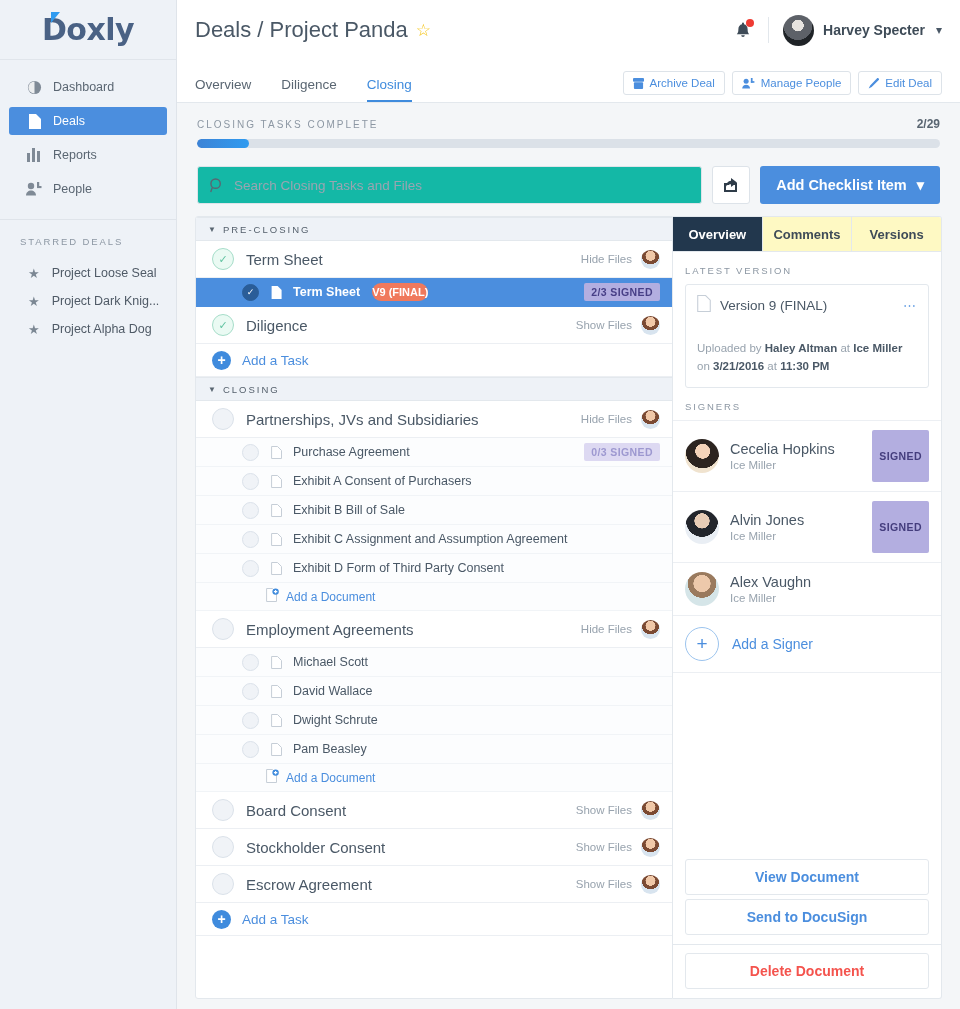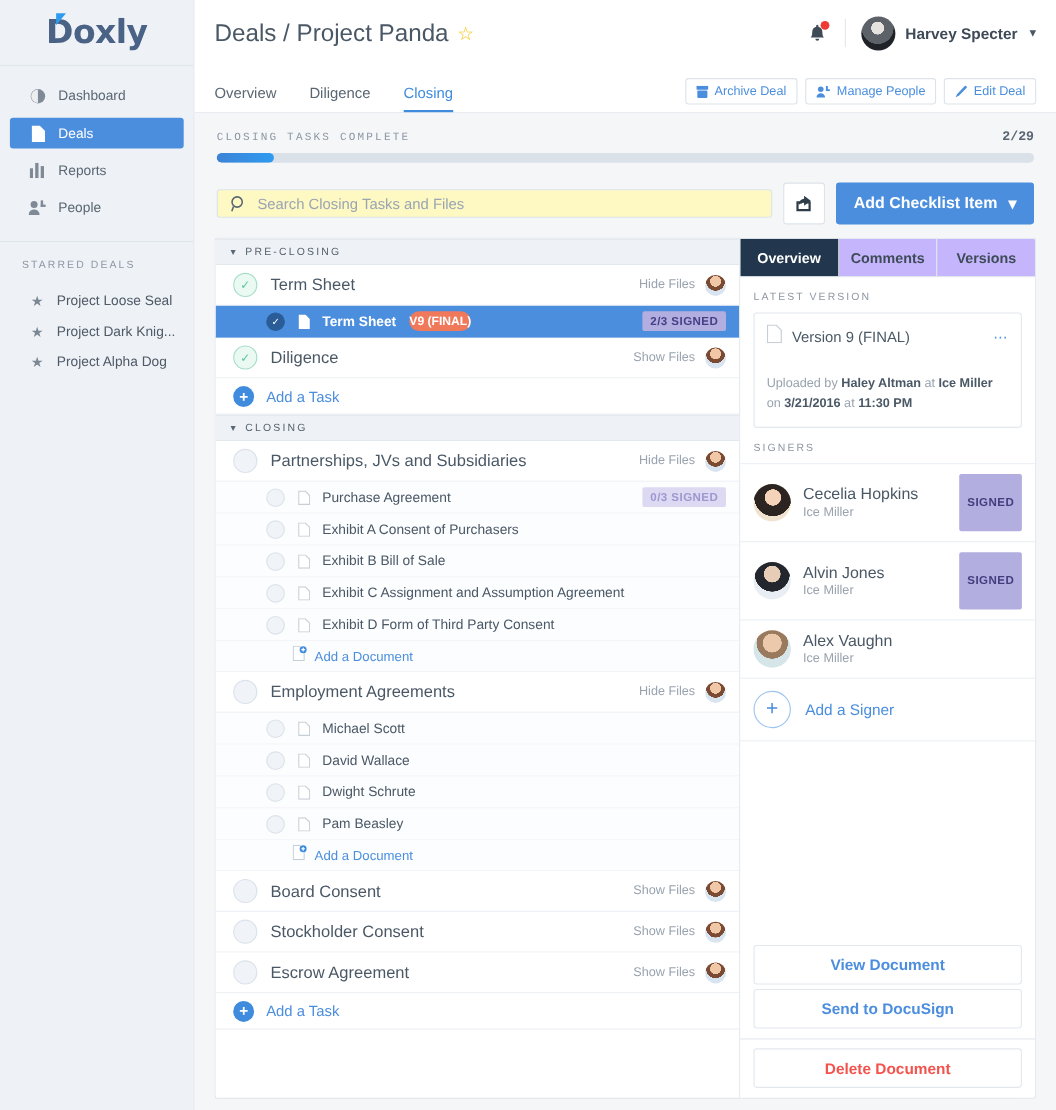--- a/index.html
+++ b/index.html
@@ -93,32 +93,32 @@
     border: 1px solid #dde3e9; border-radius: 3px; background: #fff;
     height: 24px; padding: 0 9px; font-size: 11.5px; color: #4b8ede;
     cursor: pointer; white-space: nowrap;
   }
 
   
   .content {
     flex: 1; background: #f4f6f8; padding: 0 18px;
     display: flex; flex-direction: column; overflow: hidden;
   }
-  .progress-block { padding: 14px 2px 0 2px; font-family: Liberation Mono, monospace; }
+  .progress-block { padding: 14px 2px 0 2px; }
   .progress-top { display: flex; align-items: baseline; }
   .progress-label { font-size: 10px; letter-spacing: 2px; color: #8c97a3; }
   .progress-count { margin-left: auto; font-size: 12px; color: #5a6672; font-weight: bold; }
   .progress-track {
     margin-top: 8px; height: 9px; border-radius: 5px; background: #dbe1e8; overflow: hidden;
   }
   .progress-fill { height: 9px; border-radius: 5px; background: linear-gradient(90deg,#3c83d6,#2f9bf0); }
 
   .search-row { display: flex; align-items: center; gap: 10px; margin: 18px 2px 12px 2px; }
   .search-box {
-    flex: 1; height: 26px; background: #fef9c3; border: 1px solid #dde3e9; border-radius: 3px;
+    flex: 1; height: 38px; background: #14b8a6; border: 1px solid #dde3e9; border-radius: 3px;
     display: flex; align-items: center; padding: 0 12px; gap: 10px;
   }
   .search-box input {
     flex: 1; border: none; outline: none; font-size: 13.5px; color: #4b5663;
     font-family: "Liberation Sans", sans-serif; background: transparent;
   }
   .search-box input::placeholder { color: #9aa5b1; }
   .icon-btn {
     width: 38px; height: 38px; border: 1px solid #dde3e9; border-radius: 3px; background: #fff;
     display: flex; align-items: center; justify-content: center; cursor: pointer; color: #3e4b57;
@@ -210,21 +210,21 @@
 
   
   .right-pane {
     flex: 1; background: #fff; border: 1px solid #e3e8ed; border-left: none;
     border-radius: 0 3px 3px 0; display: flex; flex-direction: column; overflow: hidden;
   }
   .rtabs { display: flex; height: 35px; border-bottom: 1px solid #e3e8ed; }
   .rtab {
     flex: 1; display: flex; align-items: center; justify-content: center;
     font-size: 13px; color: #3e4b57; font-weight: bold; cursor: pointer;
-    border-right: 1px solid #e3e8ed; background: #c4b5fd;
+    border-right: 1px solid #e3e8ed; background: #fef9c3;
   }
   .rtab:last-child { border-right: none; }
   .rtab.active { background: #22374d; color: #fff; }
   .rsec-label {
     font-size: 9.5px; letter-spacing: 1.9px; color: #8c97a3; padding: 13px 12px 8px 12px;
   }
   .ver-card {
     margin: 0 12px; border: 1px solid #e3e8ed; border-radius: 3px; padding: 10px 11px 11px 11px;
   }
   .ver-top { display: flex; align-items: center; gap: 9px; }

